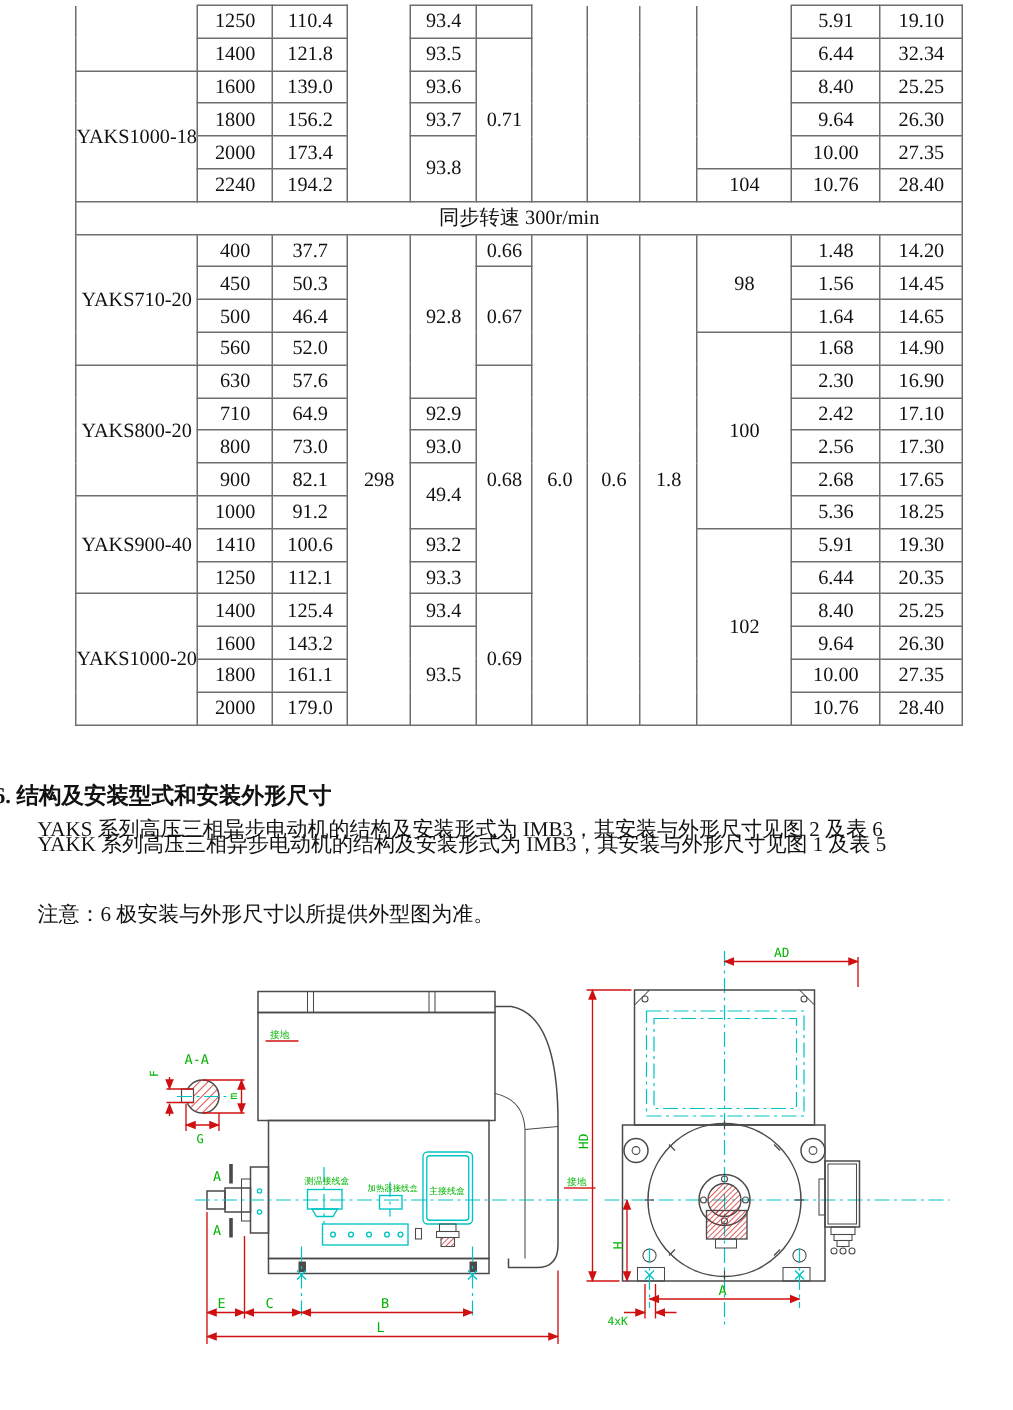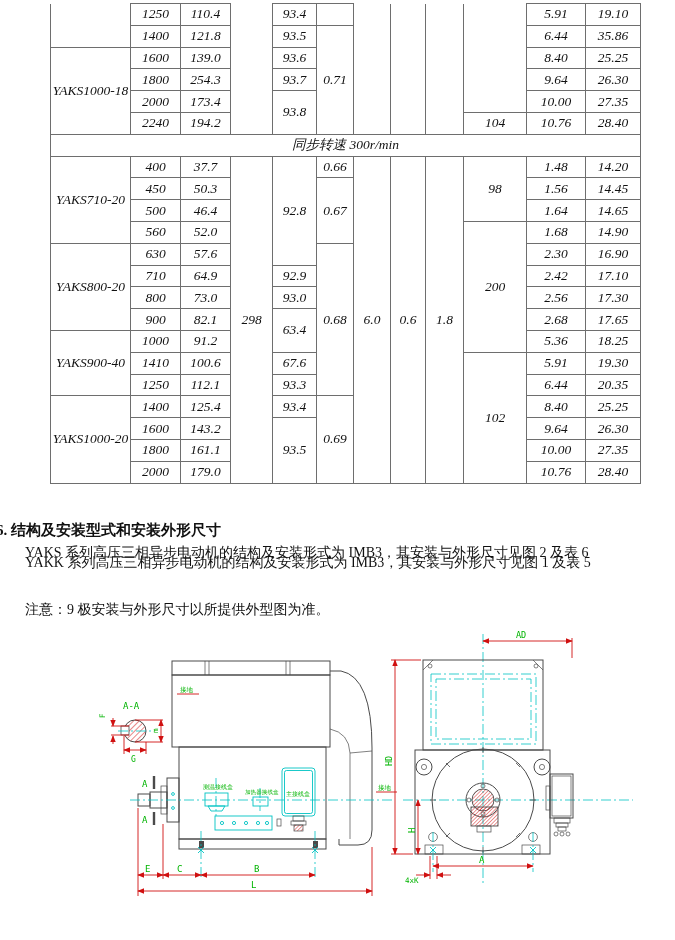--- a/index.html
+++ b/index.html
@@ -1,19 +1,19 @@
 <!DOCTYPE html>
 <html><head>
 <meta charset="utf-8">
 <style>
   html,body{margin:0;padding:0;}
   body{width:675px;height:940px;position:relative;background:#ffffff;overflow:hidden;
        font-family:"Liberation Serif","DejaVu Serif",serif;color:#111;}
   
-  table.spec{position:absolute;left:50px;top:3px;border-collapse:collapse;table-layout:fixed;font-style:italic;}
+  table.spec{position:absolute;left:50px;top:3px;border-collapse:collapse;table-layout:fixed;}
   table.spec td{border:1px solid #6e6e6e;height:20.8px;padding:0;text-align:center;
                 vertical-align:middle;font-size:13.5px;white-space:nowrap;overflow:hidden;}
   table.spec td.cut{border-top:none;}
   
   .sec-head{position:absolute;left:-4px;top:521px;font-size:15px;font-weight:bold;white-space:nowrap;}
   .para{position:absolute;left:25px;font-size:14px;white-space:nowrap;}
   .fig-caption{position:absolute;left:75px;top:910px;width:595px;text-align:right;font-size:14px;margin-top:35px;}
   
   .fig{position:absolute;left:75px;top:626px;}
   .oln{stroke:#4a4a4a;fill:none;stroke-width:1;}
@@ -57,33 +57,33 @@
     <td class="cut" rowspan="5"></td>
     <td>5.91</td>
     <td>19.10</td>
   </tr>
   <tr>
     <td>1400</td>
     <td>121.8</td>
     <td>93.5</td>
     <td rowspan="5">0.71</td>
     <td>6.44</td>
-    <td>35.86</td>
+    <td>32.34</td>
   </tr>
   <tr>
     <td rowspan="4">YAKS1000-18</td>
     <td>1600</td>
     <td>139.0</td>
     <td>93.6</td>
     <td>8.40</td>
     <td>25.25</td>
   </tr>
   <tr>
     <td>1800</td>
-    <td>254.3</td>
+    <td>156.2</td>
     <td>93.7</td>
     <td>9.64</td>
     <td>26.30</td>
   </tr>
   <tr>
     <td>2000</td>
     <td>173.4</td>
     <td rowspan="2">93.8</td>
     <td>10.00</td>
     <td>27.35</td>
@@ -123,21 +123,21 @@
   </tr>
   <tr>
     <td>500</td>
     <td>46.4</td>
     <td>1.64</td>
     <td>14.65</td>
   </tr>
   <tr>
     <td>560</td>
     <td>52.0</td>
-    <td rowspan="6">200</td>
+    <td rowspan="6">100</td>
     <td>1.68</td>
     <td>14.90</td>
   </tr>
   <tr>
     <td rowspan="4">YAKS800-20</td>
     <td>630</td>
     <td>57.6</td>
     <td rowspan="7">0.68</td>
     <td>2.30</td>
     <td>16.90</td>
@@ -152,35 +152,35 @@
   <tr>
     <td>800</td>
     <td>73.0</td>
     <td>93.0</td>
     <td>2.56</td>
     <td>17.30</td>
   </tr>
   <tr>
     <td>900</td>
     <td>82.1</td>
-    <td rowspan="2">63.4</td>
+    <td rowspan="2">49.4</td>
     <td>2.68</td>
     <td>17.65</td>
   </tr>
   <tr>
     <td rowspan="3">YAKS900-40</td>
     <td>1000</td>
     <td>91.2</td>
     <td>5.36</td>
     <td>18.25</td>
   </tr>
   <tr>
     <td>1410</td>
     <td>100.6</td>
-    <td>67.6</td>
+    <td>93.2</td>
     <td rowspan="6">102</td>
     <td>5.91</td>
     <td>19.30</td>
   </tr>
   <tr>
     <td>1250</td>
     <td>112.1</td>
     <td>93.3</td>
     <td>6.44</td>
     <td>20.35</td>
@@ -212,21 +212,21 @@
     <td>179.0</td>
     <td>10.76</td>
     <td>28.40</td>
   </tr>
 </tbody>
   </table>
 
 <div class="sec-head">6.  结构及安装型式和安装外形尺寸</div>
 <div class="para" style="top:554px">YAKK 系列高压三相异步电动机的结构及安装形式为 IMB3，其安装与外形尺寸见图 1 及表 5</div>
 <div class="para" style="top:544px">YAKS 系列高压三相异步电动机的结构及安装形式为 IMB3，其安装与外形尺寸见图 2 及表 6</div>
-<div class="para" style="top:601px">注意：9 极安装与外形尺寸以所提供外型图为准。</div>
+<div class="para" style="top:601px">注意：6 极安装与外形尺寸以所提供外型图为准。</div>
 
 <svg class="fig" width="595" height="285" viewBox="0 0 595 285">
   <defs>
     <marker id="ra" viewBox="0 0 10 10" refX="9" refY="5" markerWidth="8" markerHeight="8" orient="auto-start-reverse">
       <path d="M0,1 L10,5 L0,9 z" fill="#d01010"></path>
     </marker>
     <pattern id="hatch" width="4" height="4" patternUnits="userSpaceOnUse" patternTransform="rotate(45)">
       <line x1="0" y1="0" x2="0" y2="4" stroke="#d01010" stroke-width="1"></line>
     </pattern>
     <pattern id="hatch2" width="2.6" height="2.6" patternUnits="userSpaceOnUse" patternTransform="rotate(45)">

